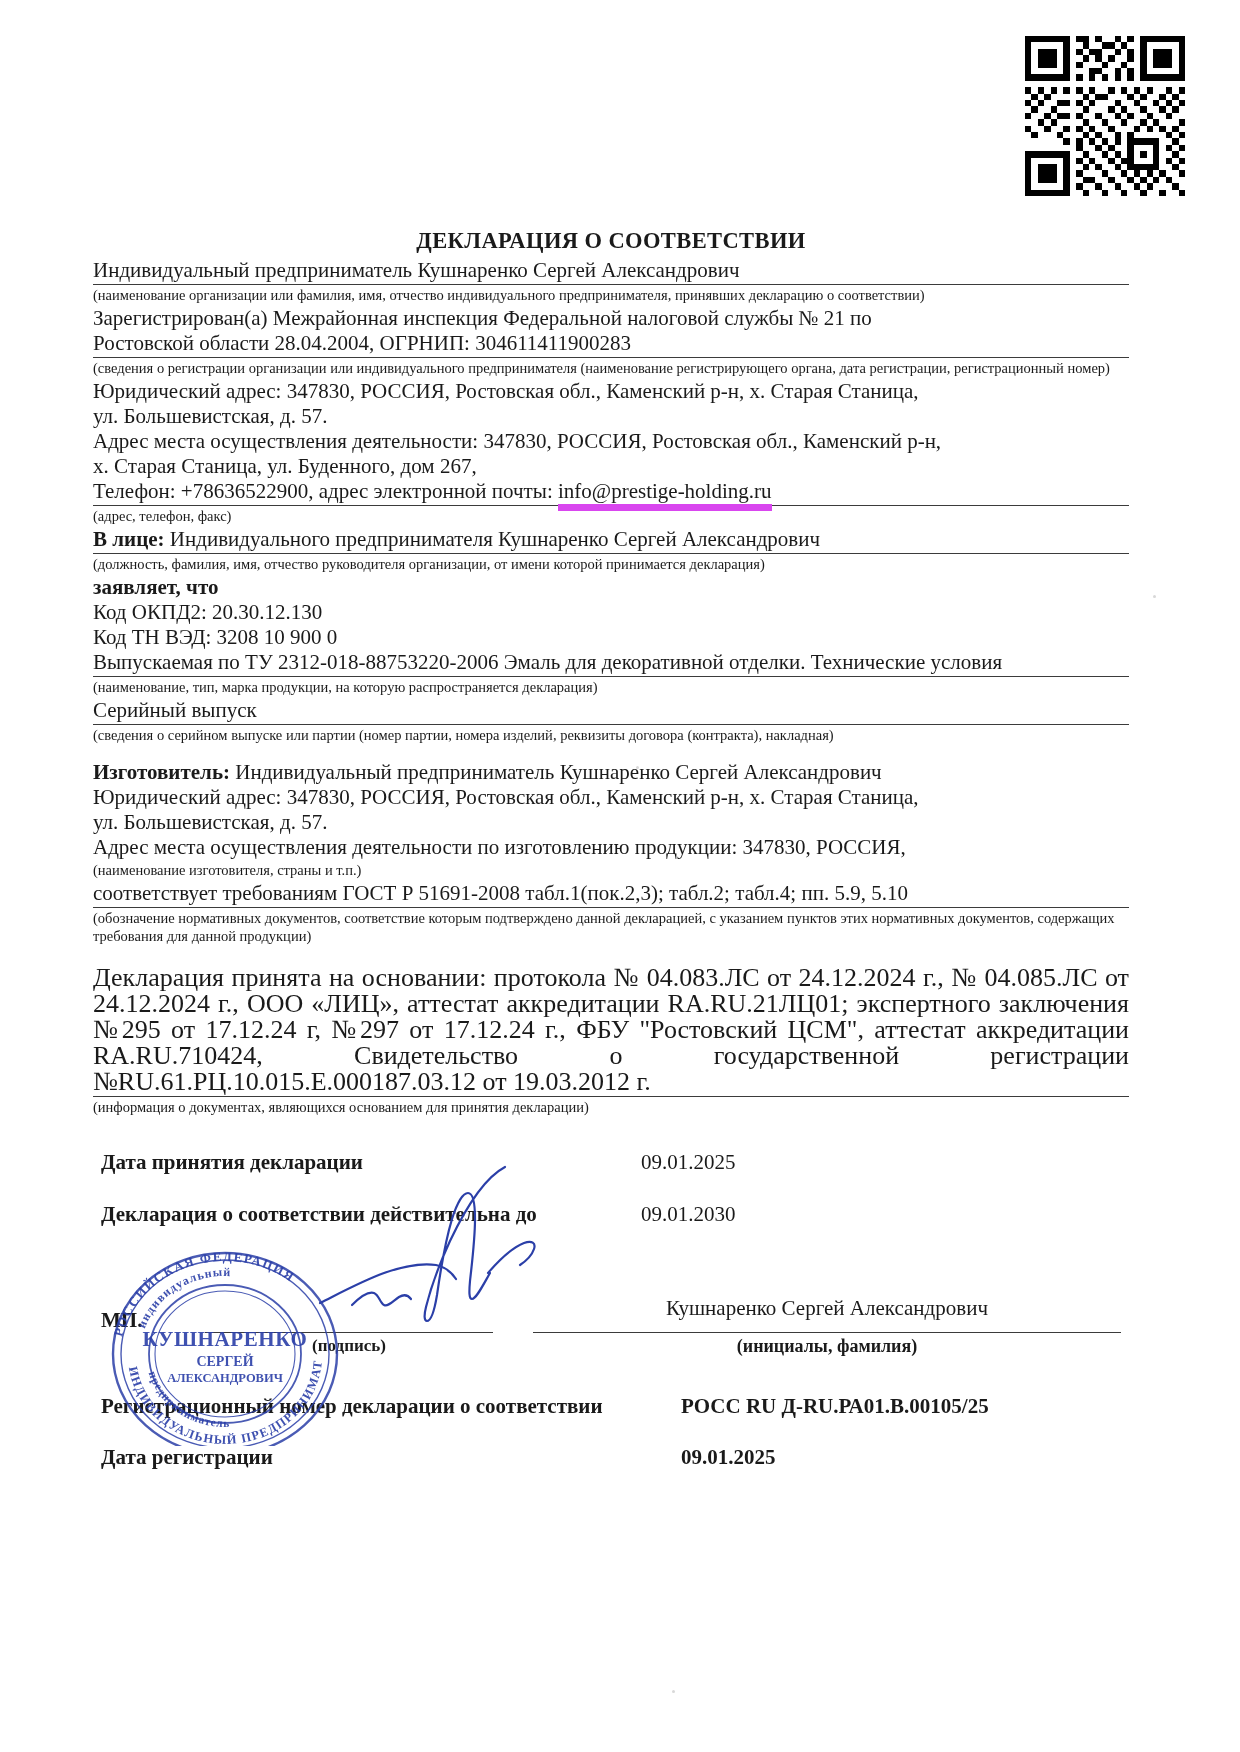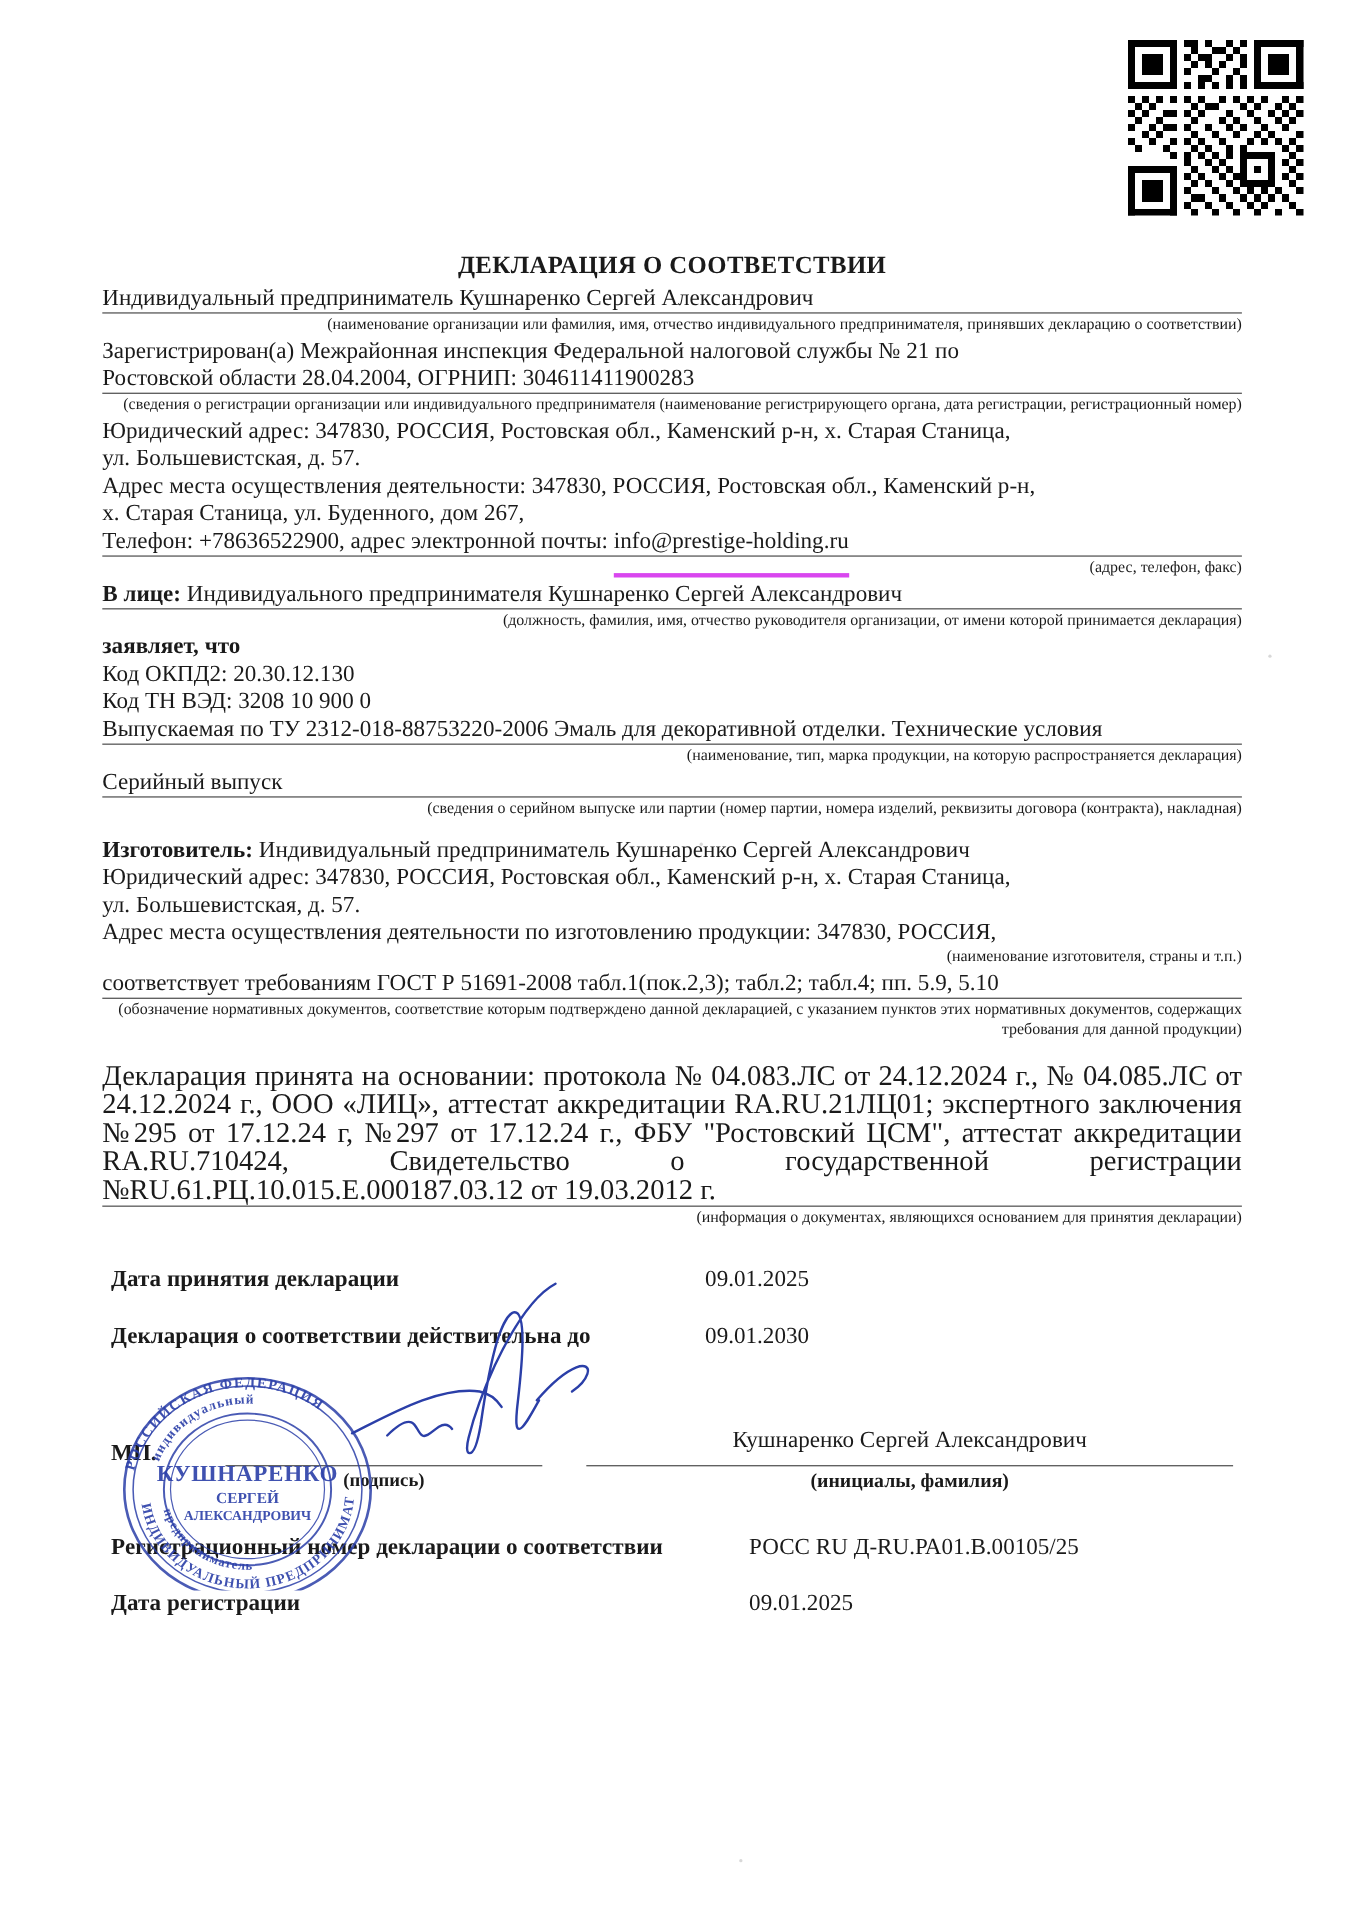--- a/index.html
+++ b/index.html
@@ -46,35 +46,35 @@
     font-size: 22.5px;
     letter-spacing: 0.4px;
     margin: 0 0 4px 0;
   }
   .line {
     font-size: 21px;
     line-height: 25px;
     white-space: nowrap;
   }
   .caption {
-    text-align: right;
+    text-align: left;
     font-size: 14.5px;
     line-height: 18px;
     margin-top: 1px;
     margin-bottom: 2px;
   }
   .rule {
     border-bottom: 1px solid #3b3b3b;
     height: 0;
     margin-top: 1px;
   }
   .b { font-weight: bold; }
   .u-link {
-    border-bottom: 4px solid #d946ef;
-    padding-bottom: 18px;
+    border-bottom: 7px solid #d946ef;
+    padding-bottom: 1px;
   }
   .gap-14 { height: 14px; }
   .gap-18 { height: 18px; }
   .just {
     text-align: justify;
     text-align-last: left;
     font-size: 26px;
     line-height: 26px;
   }
 
@@ -154,21 +154,21 @@
     align-items: flex-end;
     margin-top: 28px;
     font-size: 21px;
   }
   .reg-row .lbl {
     font-weight: bold;
     width: 580px;
     flex: 0 0 580px;
     padding-left: 8px;
   }
-  .reg-row .val { font-weight: normal; text-align: right; }
+  .reg-row .val { font-weight: bold; text-align: right; }
   .reg-row.second { margin-top: 26px; }
 
   
   .signature {
     position: absolute;
     left: 300px;
     top: 1155px;
     width: 300px;
     height: 180px;
     pointer-events: none;

